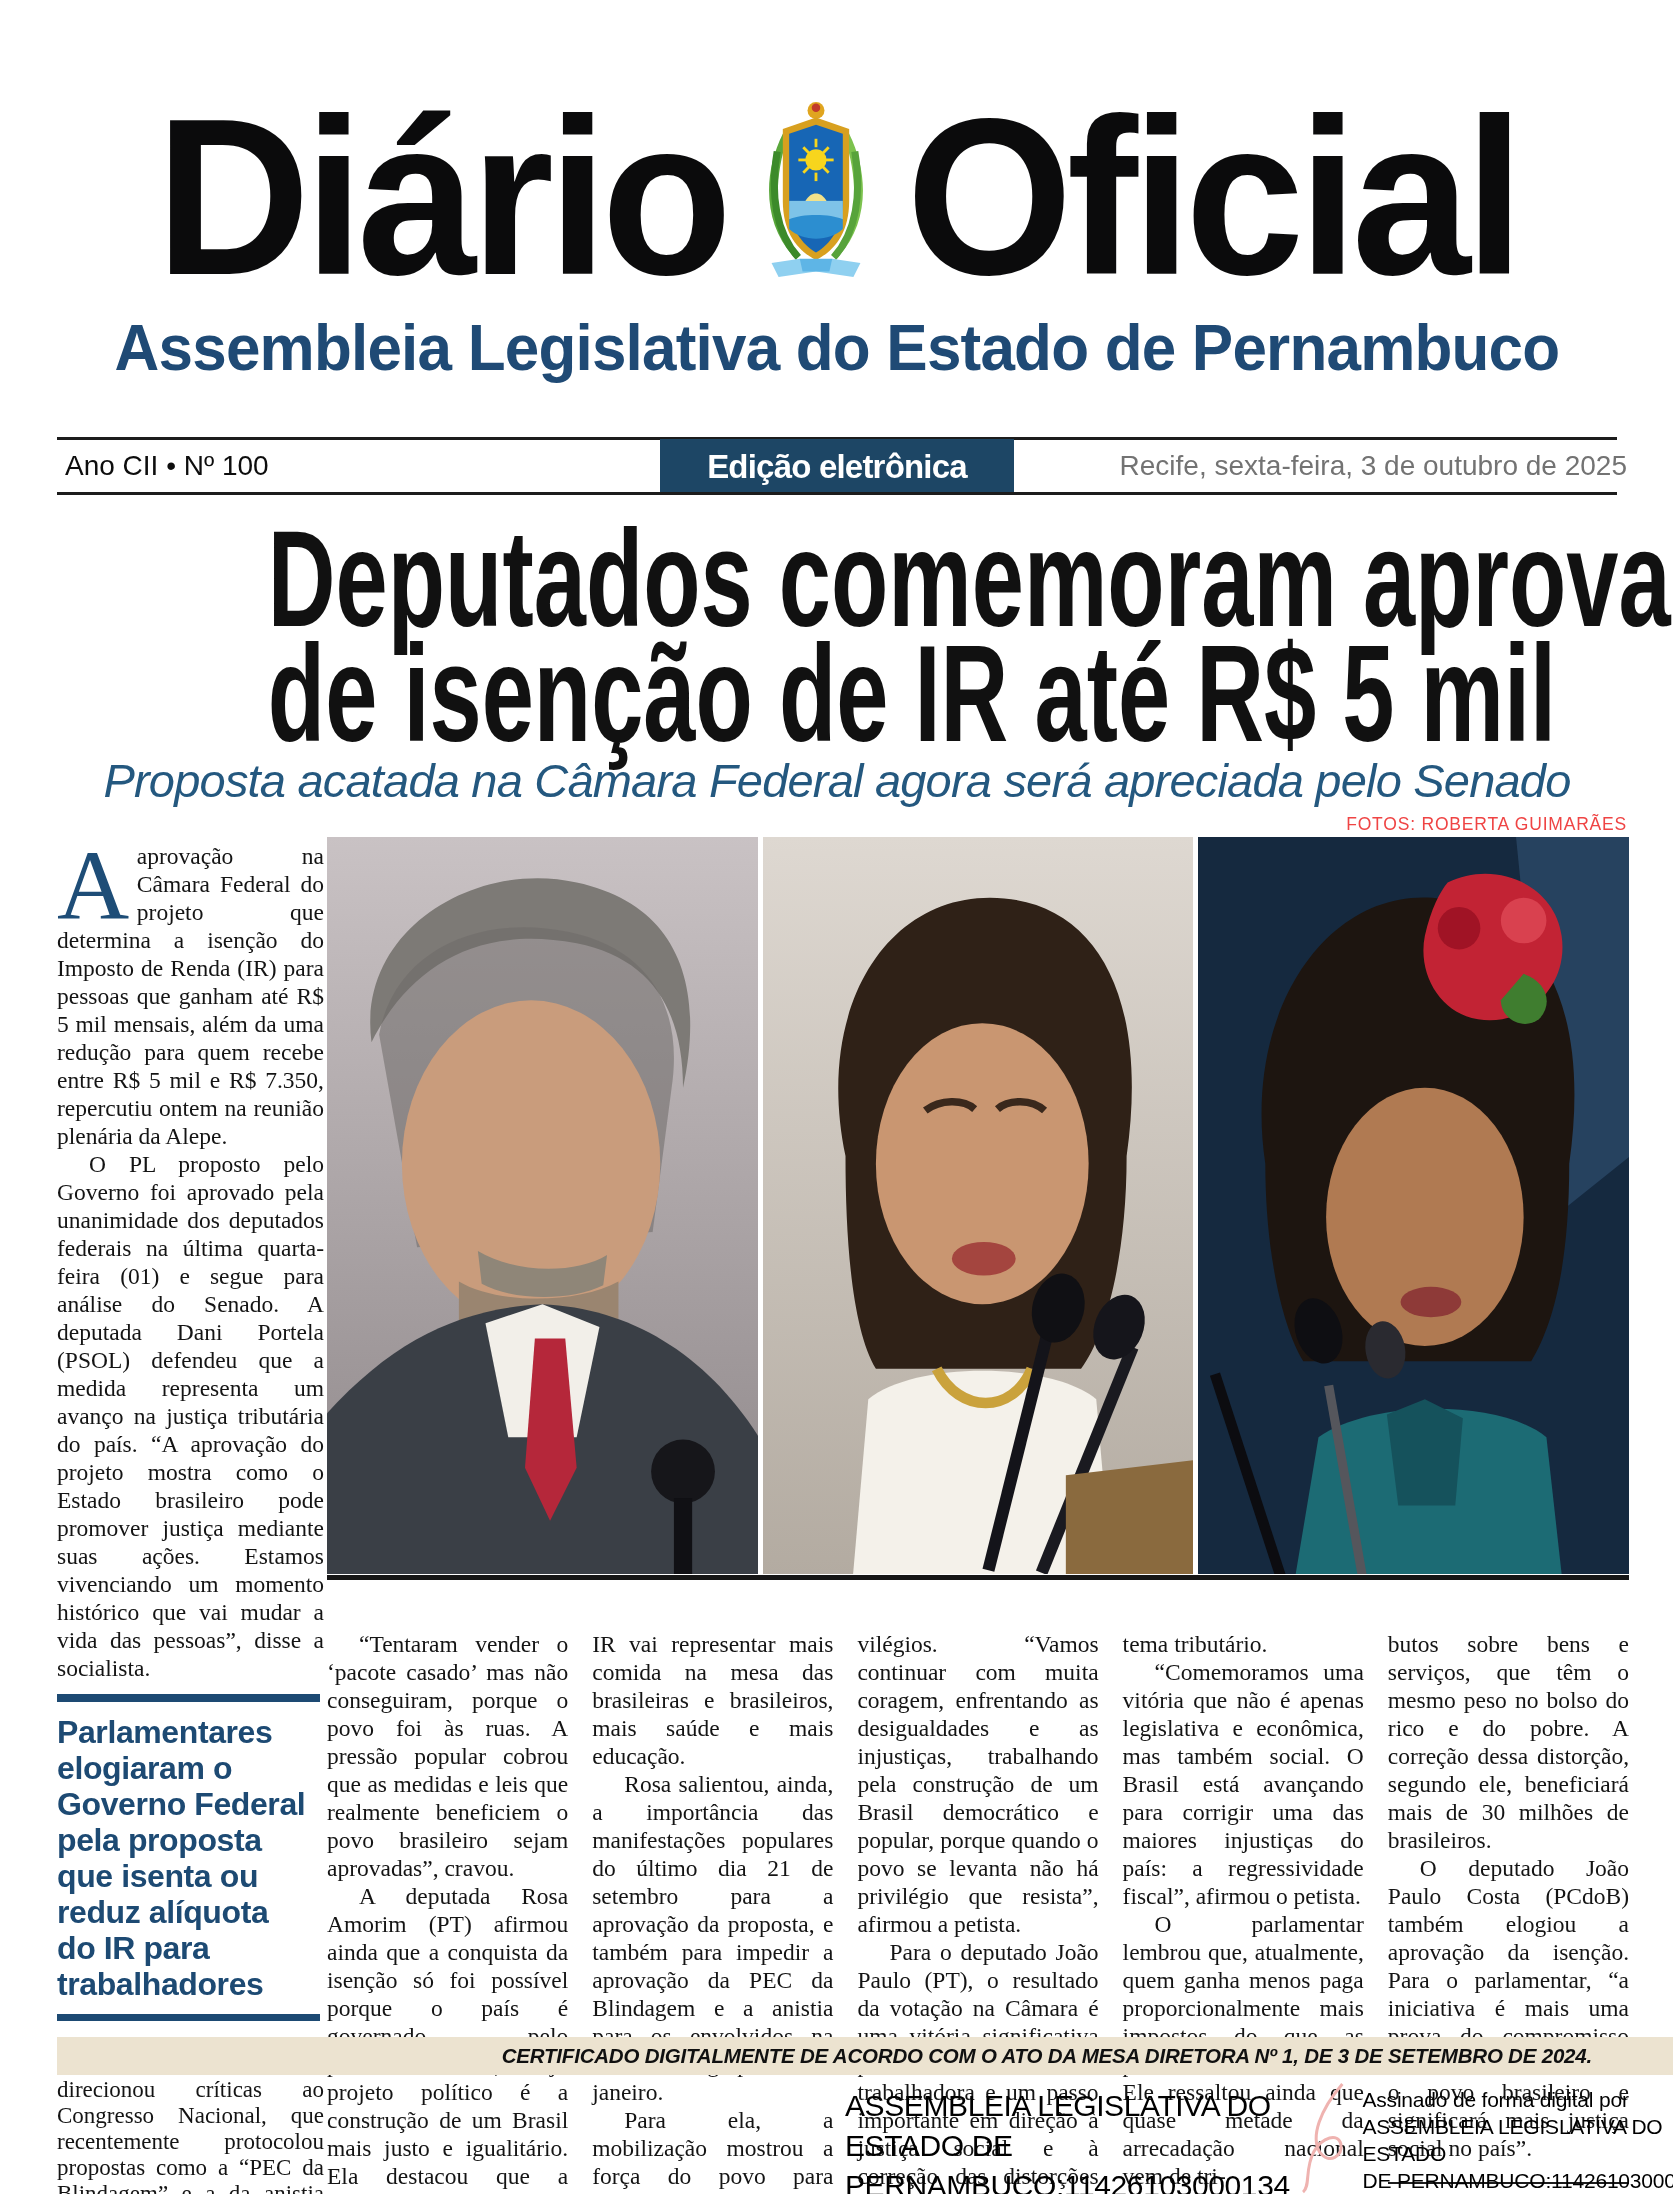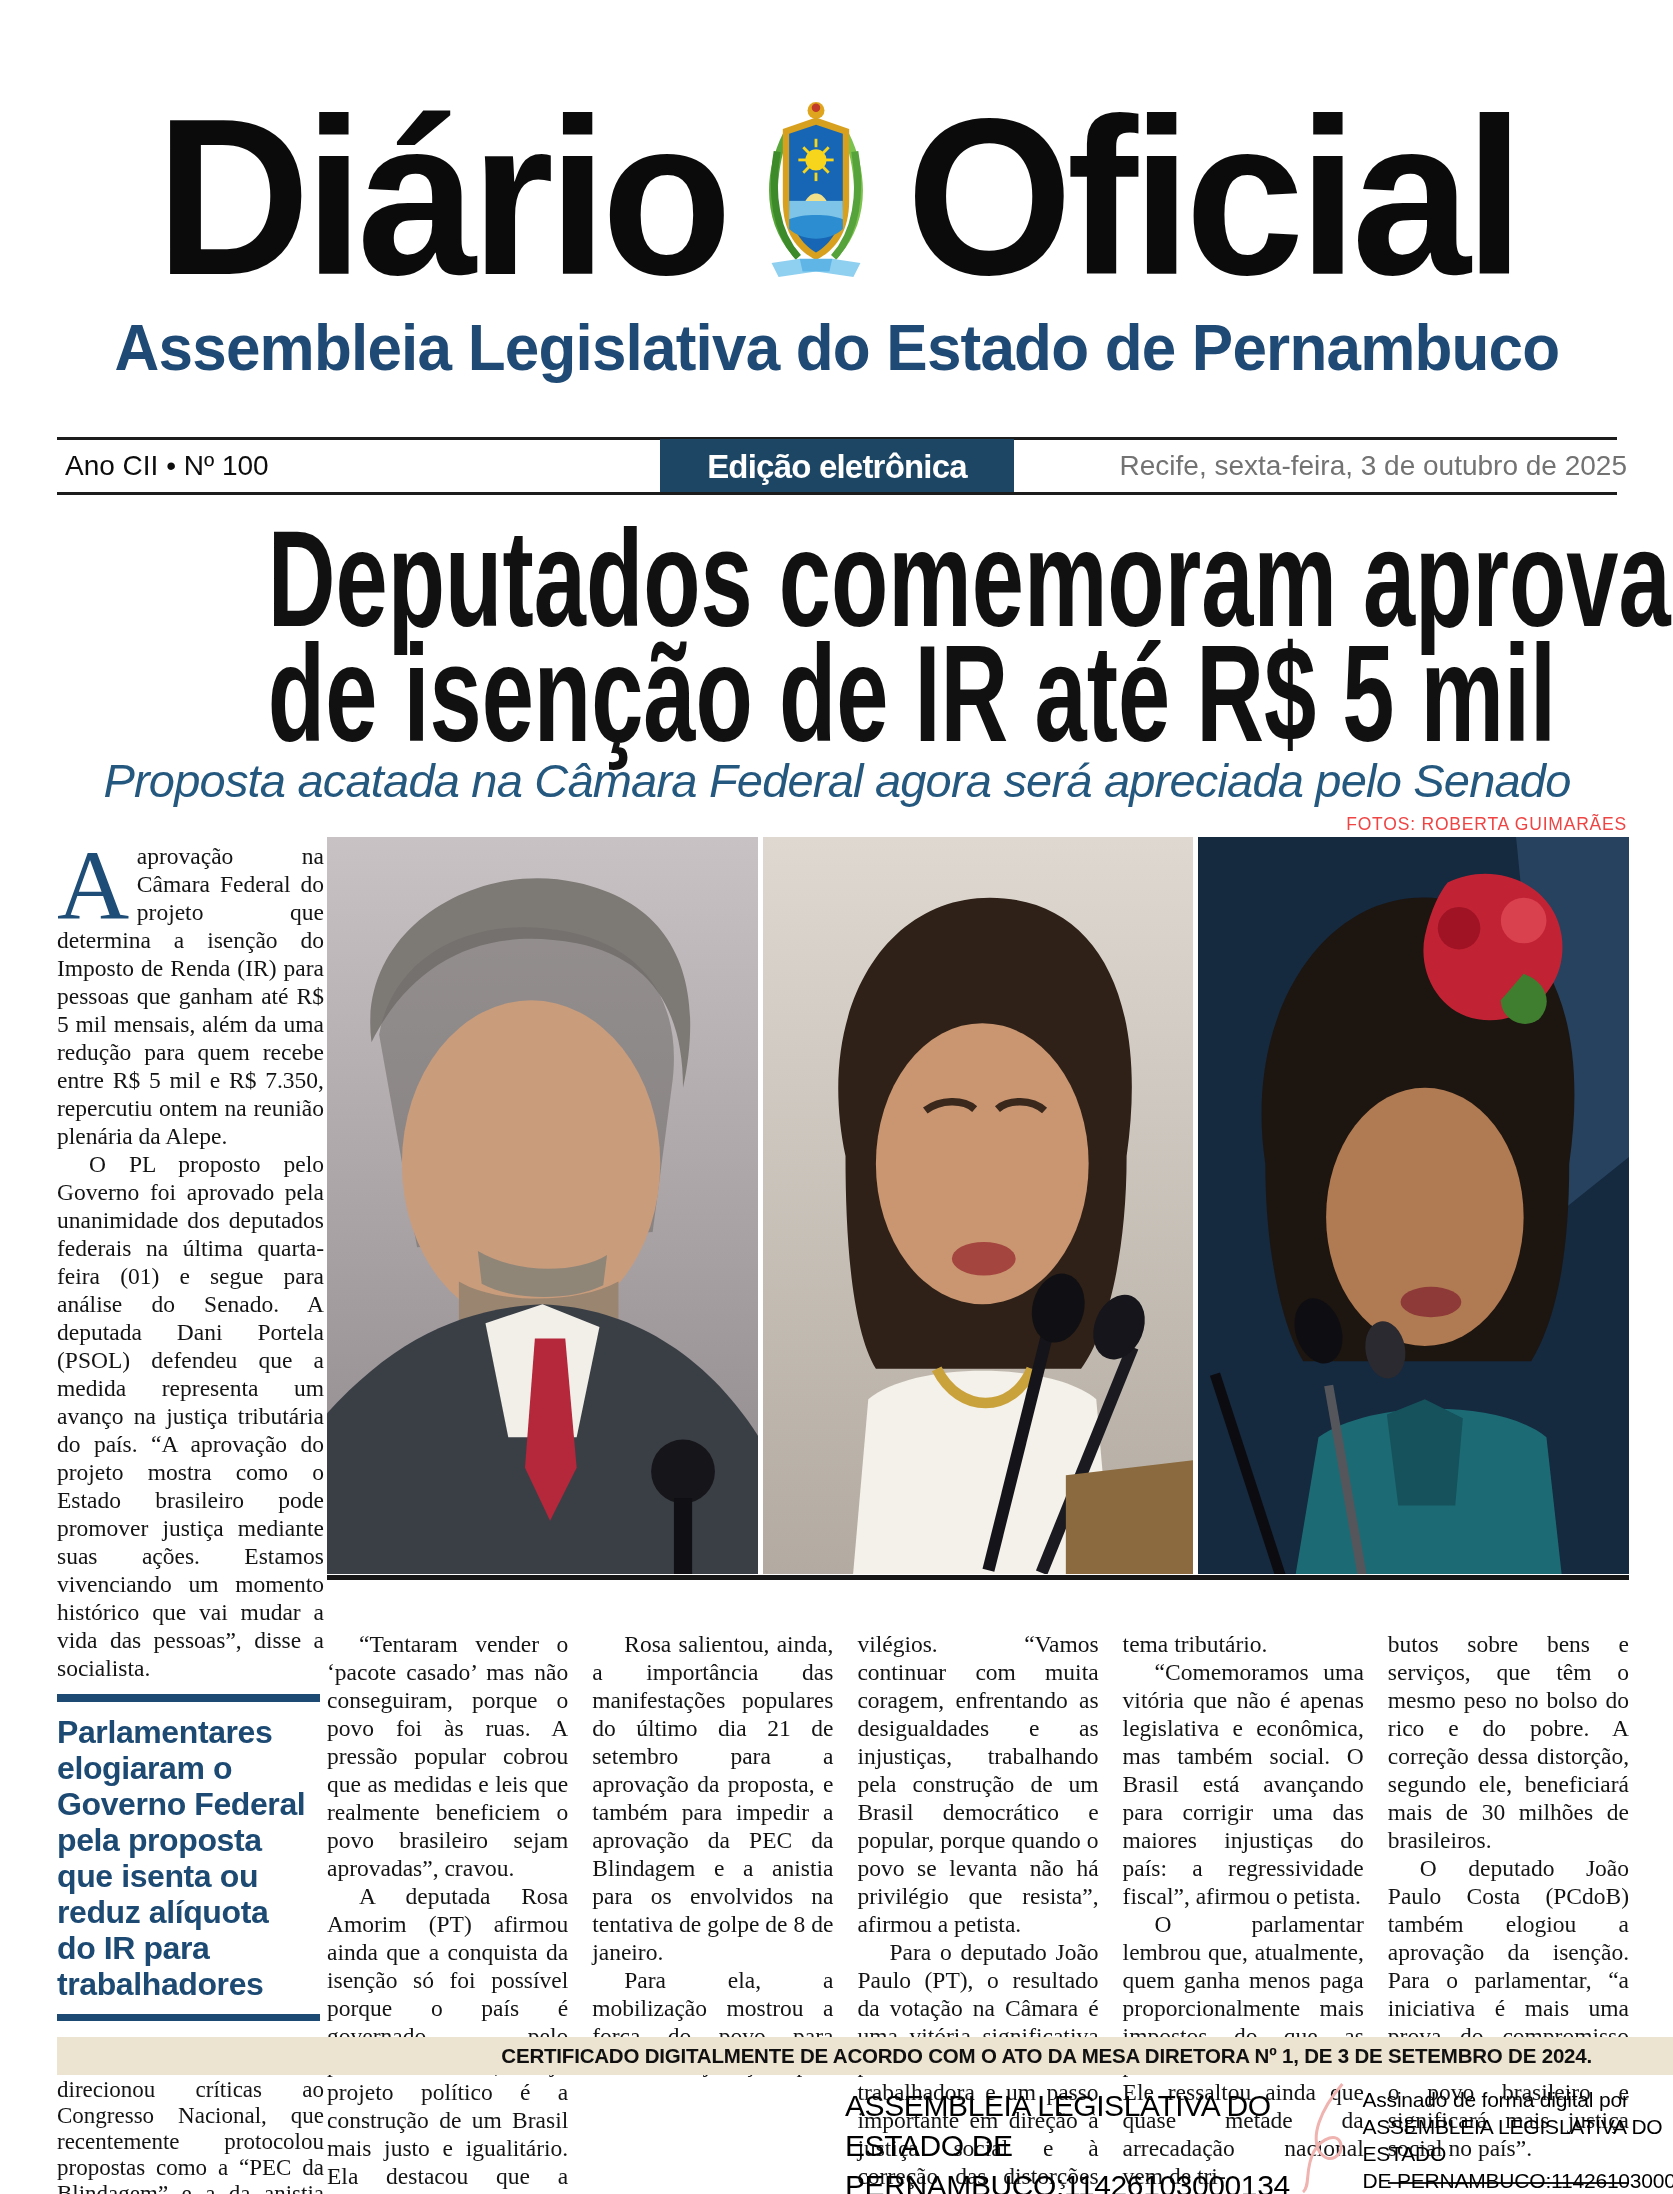--- a/index.html
+++ b/index.html
@@ -50,21 +50,21 @@
   .sidebar-extra{margin-top:30px;font-size:23px;line-height:26px;text-indent:32px;}
   
   .bodycols{position:absolute;top:1630px;left:327px;width:1302px;display:flex;gap:24px;}
   .col{flex:1 1 0;}
   .col p{margin:0;text-indent:32px;}
   .col p.cont{text-indent:0;}
   .cont-rule{height:2.3px;background:#1c1c1c;margin:20px 0 6px 0;}
   .continuation{font-family:"Liberation Serif",serif;font-style:italic;font-size:23.5px;text-align:right;}
   
   .certbar{position:absolute;top:2037px;left:57px;right:0;height:38px;background:#ece3d0;
-           display:flex;align-items:center;justify-content:flex-end;padding-right:82px;box-sizing:border-box;}
+           display:flex;align-items:center;justify-content:flex-end;padding-right:82px;box-sizing:border-box;font-style:italic;}
   .certbar span{font-weight:700;font-size:20.5px;letter-spacing:-0.2px;color:#101010;}
   .signature{position:absolute;top:2086px;left:845px;display:flex;align-items:flex-start;}
   .sig-name{width:495px;font-size:30px;line-height:40px;color:#000;font-weight:400;letter-spacing:-0.4px;}
   .sig-squiggle{width:65px;height:114px;flex:0 0 auto;margin-top:-6px;}
   .sig-details{font-size:21px;line-height:27px;color:#000;letter-spacing:-0.2px;}
 </style>
 </head>
 <body>
 
 <div id="page">
@@ -207,20 +207,21 @@
     <div class="bluebar bar2"></div>
     <div class="serif sidebar-extra">Portela também direcionou críticas ao Congresso Nacional, que recentemente protocolou propostas como a “PEC da Blindagem” e a da anistia aos participantes dos movimentos de 8 de janeiro de 2023.</div>
   </div>
 
   <div class="bodycols serif">
     <div class="col">
       <p>“Tentaram vender o ‘pacote casado’ mas não conseguiram, porque o povo foi às ruas. A pressão popular cobrou que as medidas e leis que realmente beneficiem o povo brasileiro sejam aprovadas”, cravou.</p>
       <p>A deputada Rosa Amorim (PT) afirmou ainda que a conquista da isenção só foi possível porque o país é governado pelo presidente Lula, cujo projeto político é a construção de um Brasil mais justo e igualitário.  Ela destacou que a isenção de</p>
     </div>
     <div class="col">
+      <p class="cont">IR vai representar mais comida na mesa das brasileiras e brasileiros, mais saúde e mais educação.</p>
       <p>Rosa salientou, ainda, a importância das manifestações populares do último dia 21 de setembro para a aprovação da proposta, e também para impedir a aprovação da PEC da Blindagem e a anistia para os envolvidos na tentativa de golpe de 8 de janeiro.</p>
       <p>Para ela, a mobilização mostrou a força do povo para combater injustiças e pri-</p>
     </div>
     <div class="col">
       <p class="cont">vilégios. “Vamos continuar com muita coragem, enfrentando as desigualdades e as injustiças, trabalhando pela construção de um Brasil democrático e popular, porque quando o povo se levanta não há privilégio que resista”, afirmou a petista.</p>
       <p>Para o deputado João Paulo (PT), o resultado da votação na Câmara é uma vitória significativa para a classe trabalhadora e um passo importante em direção à justiça social e à correção das distorções do sis-</p>
     </div>
     <div class="col">
       <p class="cont">tema tributário.</p>
       <p>“Comemoramos uma vitória que não é apenas legislativa e econômica, mas também social. O Brasil está avançando para corrigir uma das maiores injustiças do país: a regressividade fiscal”, afirmou o petista.</p>

